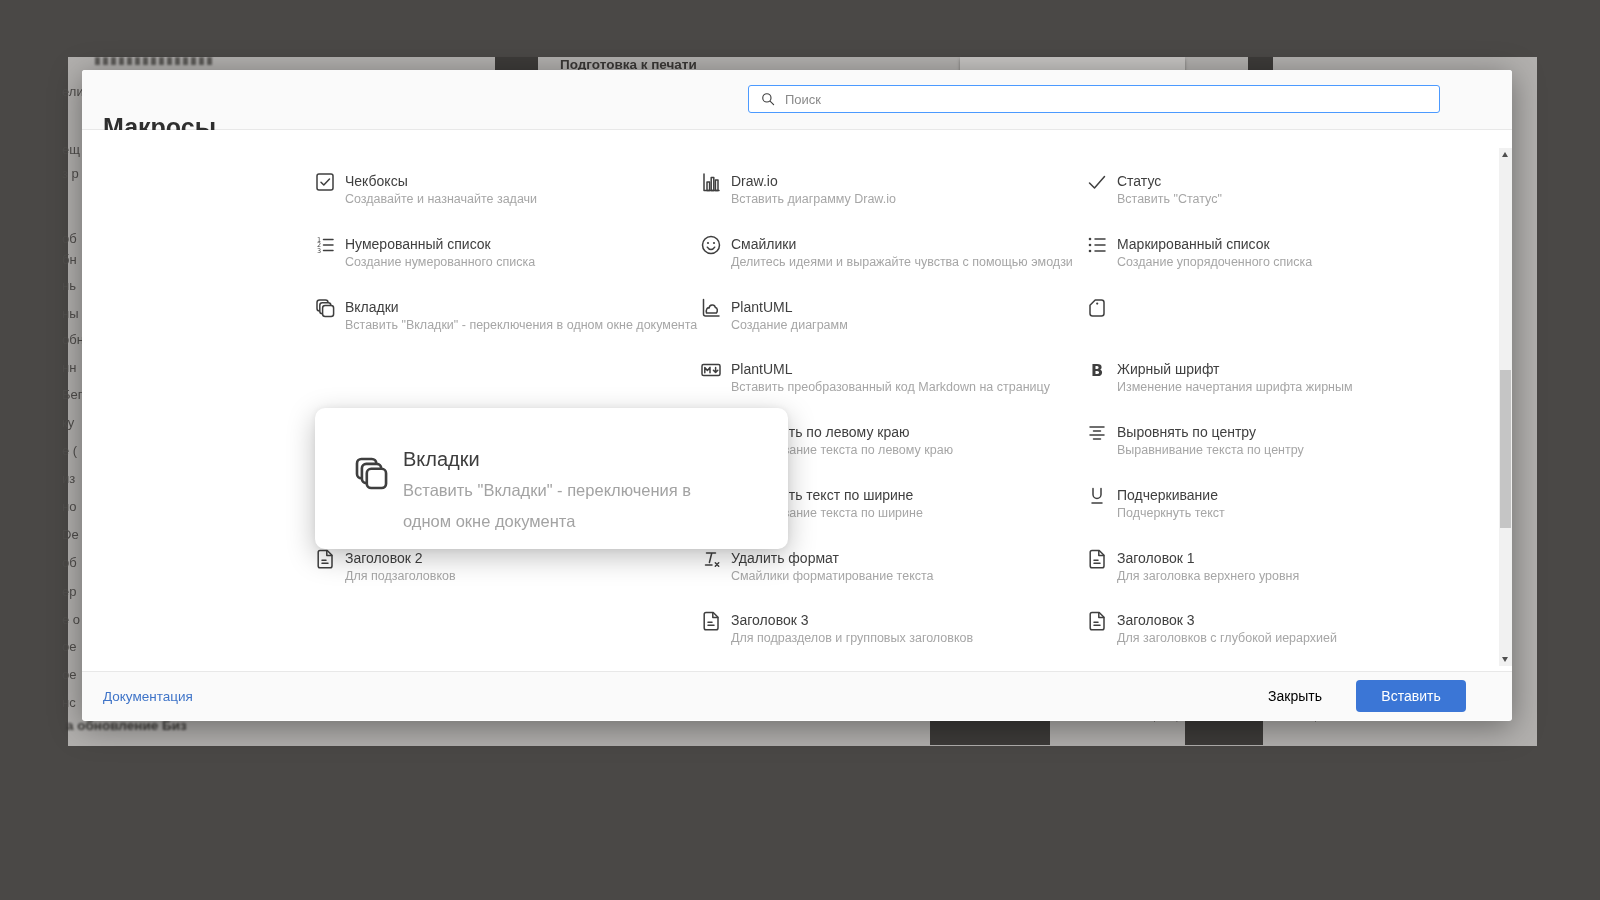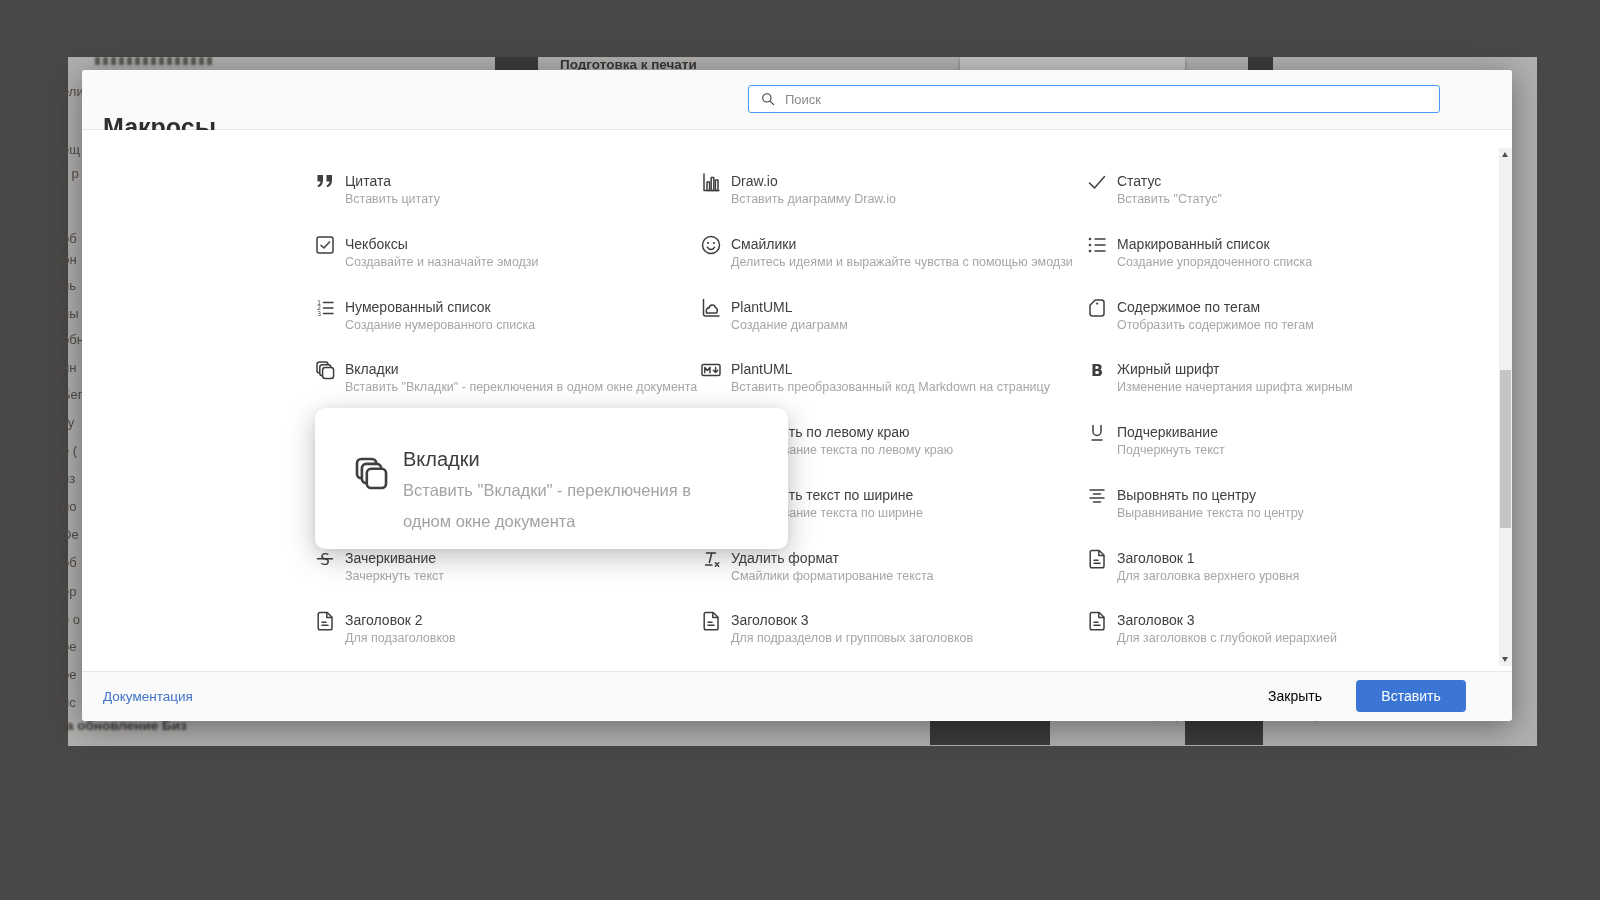--- a/index.html
+++ b/index.html
@@ -116,36 +116,26 @@
       <input type="text" placeholder="Поиск" style="">
     </div>
   </div>
 
   <div class="m-content">
     <div class="gridwrap">
 
       <div class="gcol">
         <div class="slot">
           <svg class="svgi" width="24" height="24" viewBox="0 0 24 24">
-            <path class="f" d="M4.5 5h5.5v5.2c0 3.6-1.6 5.9-4.6 7L4.5 15.5c1.9-.9 2.9-2.2 3-3.9h-3z"></path>
-            <path class="f" d="M13.5 5H19v5.2c0 3.6-1.6 5.9-4.6 7l-.9-1.7c1.9-.9 2.9-2.2 3-3.9h-3z"></path>
-          </svg>
-          <div class="txt">
-              <div class="t">Цитата</div>
-          <div class="d">Вставить цитату</div>
-            </div>
-        </div>
-        <div class="slot">
-          <svg class="svgi" width="24" height="24" viewBox="0 0 24 24">
             <rect x="4" y="4" width="16" height="16" rx="2"></rect>
               <path d="M8 12.2l2.8 2.8L16.5 9"></path>
           </svg>
           <div class="txt">
               <div class="t">Чекбоксы</div>
-          <div class="d">Создавайте и назначайте эмодзи</div>
+          <div class="d">Создавайте и назначайте задачи</div>
             </div>
         </div>
         <div class="slot">
           <svg class="svgi" width="24" height="24" viewBox="0 0 24 24">
             <path d="M10.5 6.5H20M10.5 12H20M10.5 17.5H20"></path>
             <text class="tf" x="4" y="8.6" font-size="6.5">1</text>
             <text class="tf" x="4" y="14.2" font-size="6.5">2</text>
             <text class="tf" x="4" y="19.8" font-size="6.5">3</text>
           </svg>
           <div class="txt">
@@ -297,51 +287,47 @@
           <div class="txt">
               <div class="t">Маркированный список</div>
           <div class="d">Создание упорядоченного списка</div>
             </div>
         </div>
         <div class="slot">
           <svg class="svgi" width="24" height="24" viewBox="0 0 24 24">
             <path d="M10.2 4h6.3A2.5 2.5 0 0 1 19 6.5v11a2.5 2.5 0 0 1-2.5 2.5h-9A2.5 2.5 0 0 1 5 17.5V9.2z"></path>
             <circle class="f" cx="12.2" cy="7.6" r="1.1"></circle>
           </svg>
-          <div class="txt">
-              <div class="t">Содержимое по тегам</div>
-          <div class="d">Отобразить содержимое по тегам</div>
-            </div>
         </div>
         <div class="slot">
           <svg class="svgi" width="24" height="24" viewBox="0 0 24 24">
             <text class="tf" x="12" y="17.5" text-anchor="middle" font-size="16" font-weight="bold">B</text>
           </svg>
           <div class="txt">
               <div class="t">Жирный шрифт</div>
           <div class="d">Изменение начертания шрифта жирным</div>
             </div>
         </div>
         <div class="slot">
           <svg class="svgi" width="24" height="24" viewBox="0 0 24 24">
+            <path d="M5 6h14M8.5 10h7M5 14h14M8.5 18h7"></path>
+          </svg>
+          <div class="txt">
+              <div class="t">Выровнять по центру</div>
+          <div class="d">Выравнивание текста по центру</div>
+            </div>
+        </div>
+        <div class="slot">
+          <svg class="svgi" width="24" height="24" viewBox="0 0 24 24">
             <path d="M8 4.5v6a4 4 0 0 0 8 0v-6"></path>
               <path d="M7 19h10"></path>
           </svg>
           <div class="txt">
               <div class="t">Подчеркивание</div>
           <div class="d">Подчеркнуть текст</div>
-            </div>
-        </div>
-        <div class="slot">
-          <svg class="svgi" width="24" height="24" viewBox="0 0 24 24">
-            <path d="M5 6h14M8.5 10h7M5 14h14M8.5 18h7"></path>
-          </svg>
-          <div class="txt">
-              <div class="t">Выровнять по центру</div>
-          <div class="d">Выравнивание текста по центру</div>
             </div>
         </div>
         <div class="slot">
           <svg class="svgi" width="24" height="24" viewBox="0 0 24 24">
             <path d="M7 3.5h7.2L19 8.3V19a1.8 1.8 0 0 1-1.8 1.8H7A1.8 1.8 0 0 1 5.2 19V5.3A1.8 1.8 0 0 1 7 3.5z"></path>
             <path d="M13.8 3.8v4.7h4.9"></path>
               <path d="M9 13.2h4M9 16.2h6"></path>
           </svg>
           <div class="txt">
               <div class="t">Заголовок 1</div>

